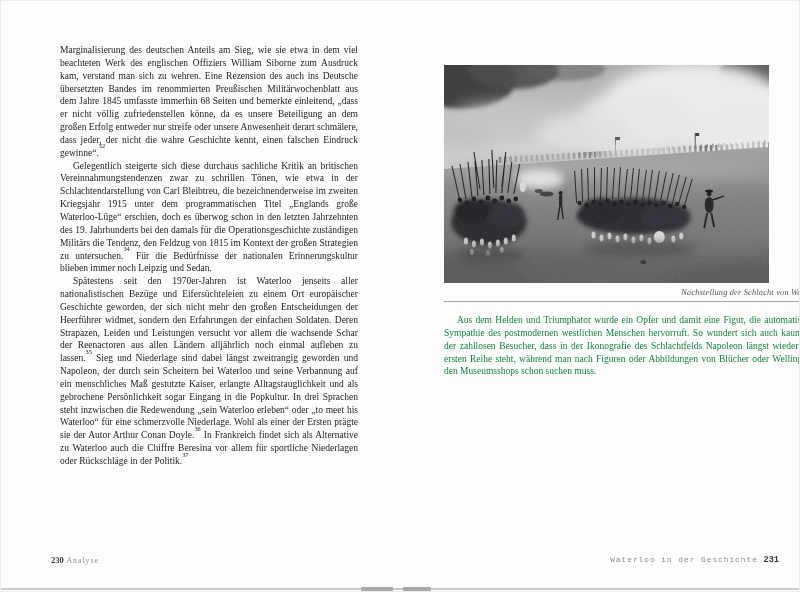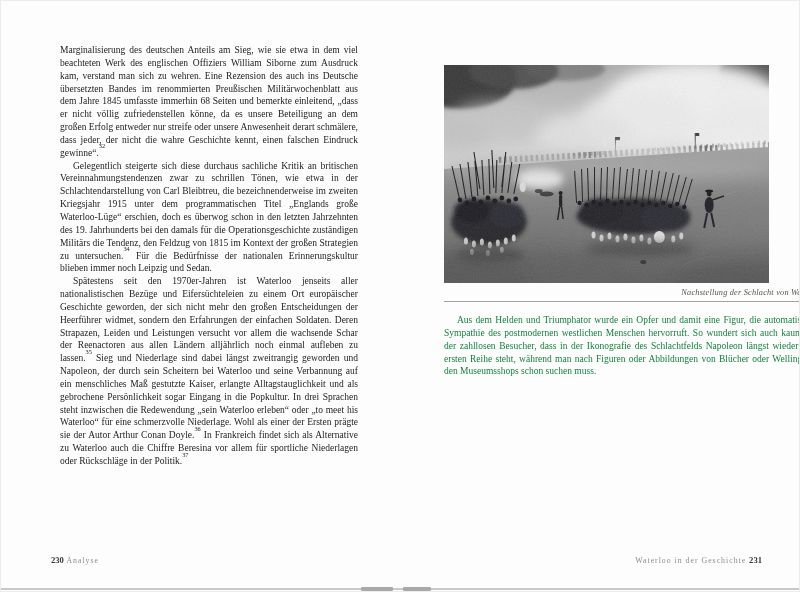--- a/index.html
+++ b/index.html
@@ -26,21 +26,21 @@
   .caption-row{
     margin-top:5px;padding-bottom:4px;border-bottom:1px solid #a6a29b;
     text-align:right;font-style:italic;font-size:8.3px;color:#5a5650;
     letter-spacing:0.2px;
   }
   .right-text{margin-top:12px;color:#15803d;}
   
   .footer{position:absolute;top:554px;font-size:7.8px;color:#8f8b85;letter-spacing:1px;}
   .footer .pagenum{font-weight:bold;color:#3a3733;font-size:8.6px;letter-spacing:0;}
   .footer-left{left:50px;}
-  .footer-right{right:37px;text-align:left;}
+  .footer-right{right:20px;text-align:left;font-family:Liberation Mono, monospace;}
   
   .bottom-edge{position:absolute;left:0;right:0;bottom:1px;height:2px;background:#c9c9c9;}
   .edge-dark{position:absolute;bottom:0;height:4px;background:#a9a9a9;border-radius:1px;}
   .edge-dark.d1{left:360px;width:32px;}
   .edge-dark.d2{left:402px;width:28px;}
 </style>
 </head>
 <body>
 
 <div class="spread">

